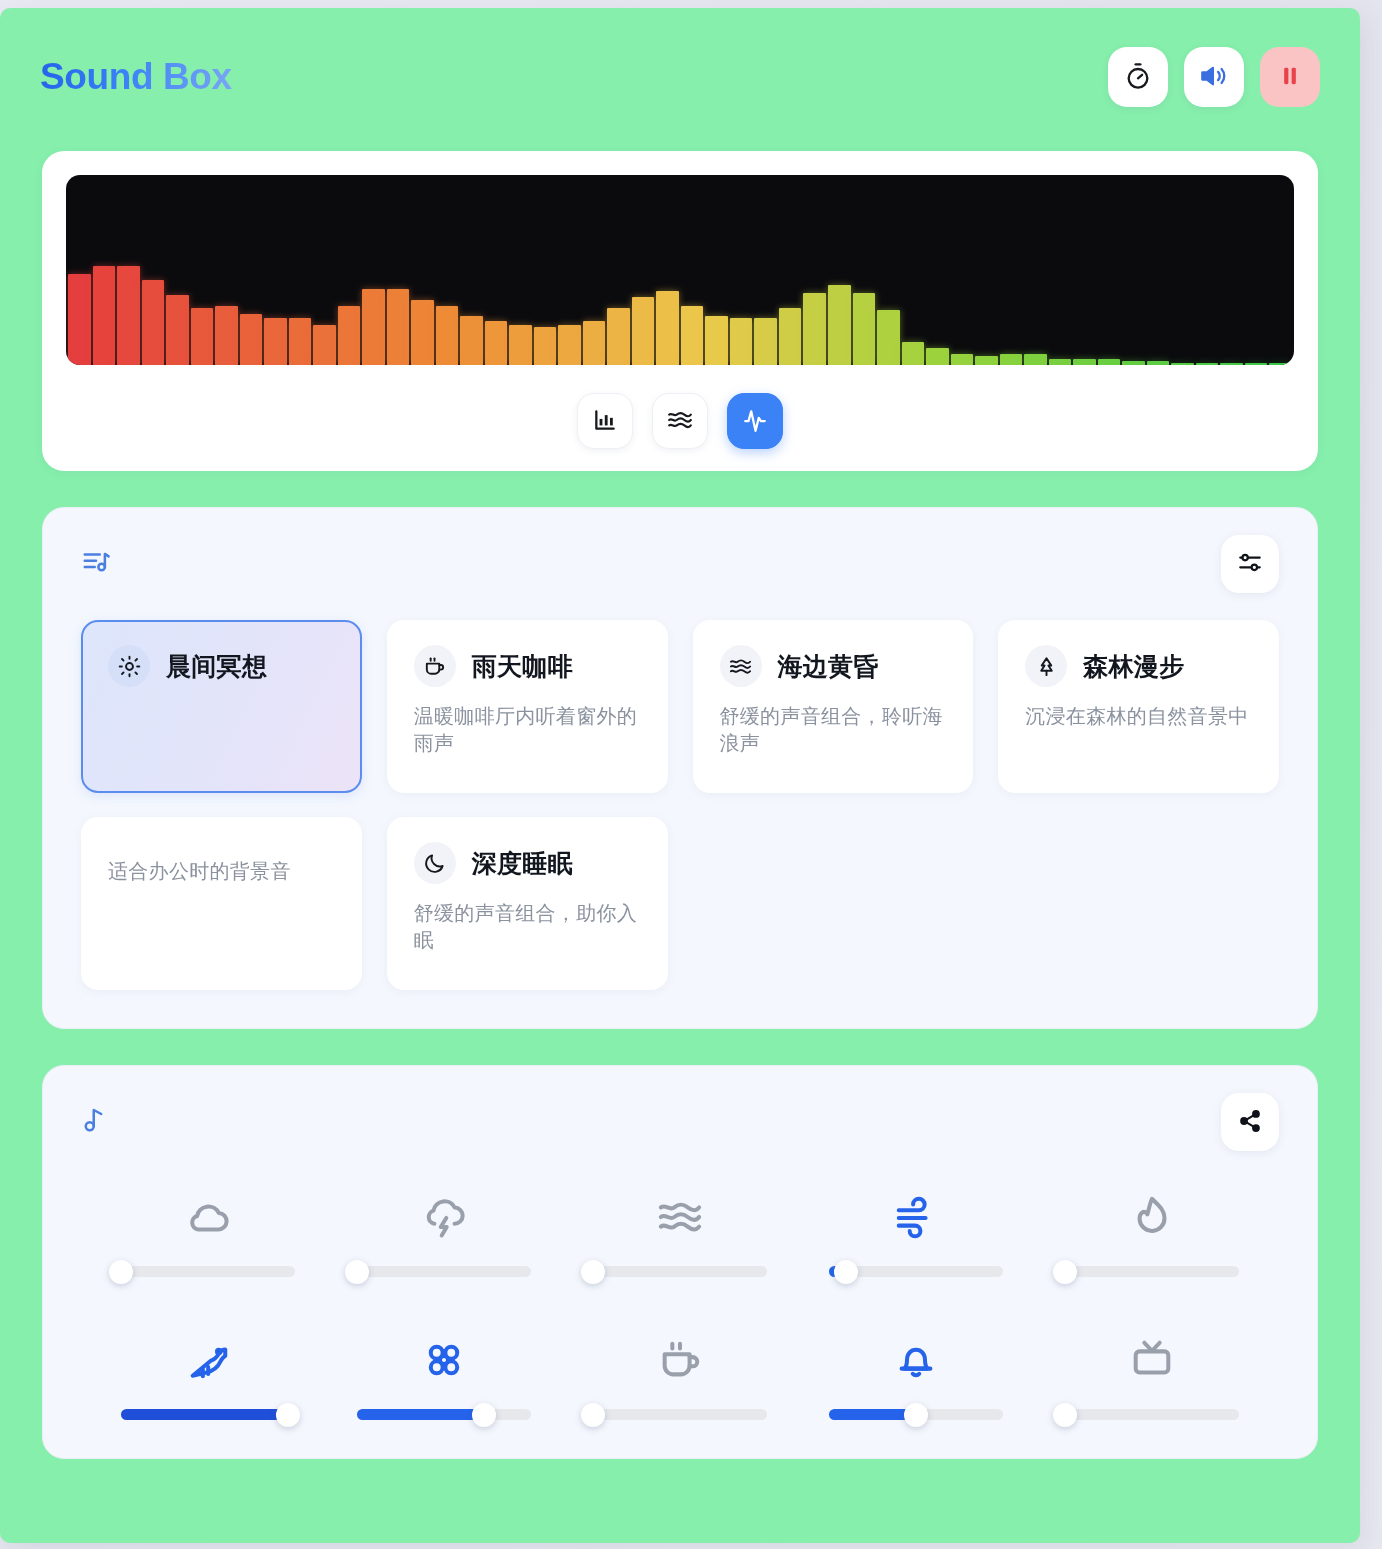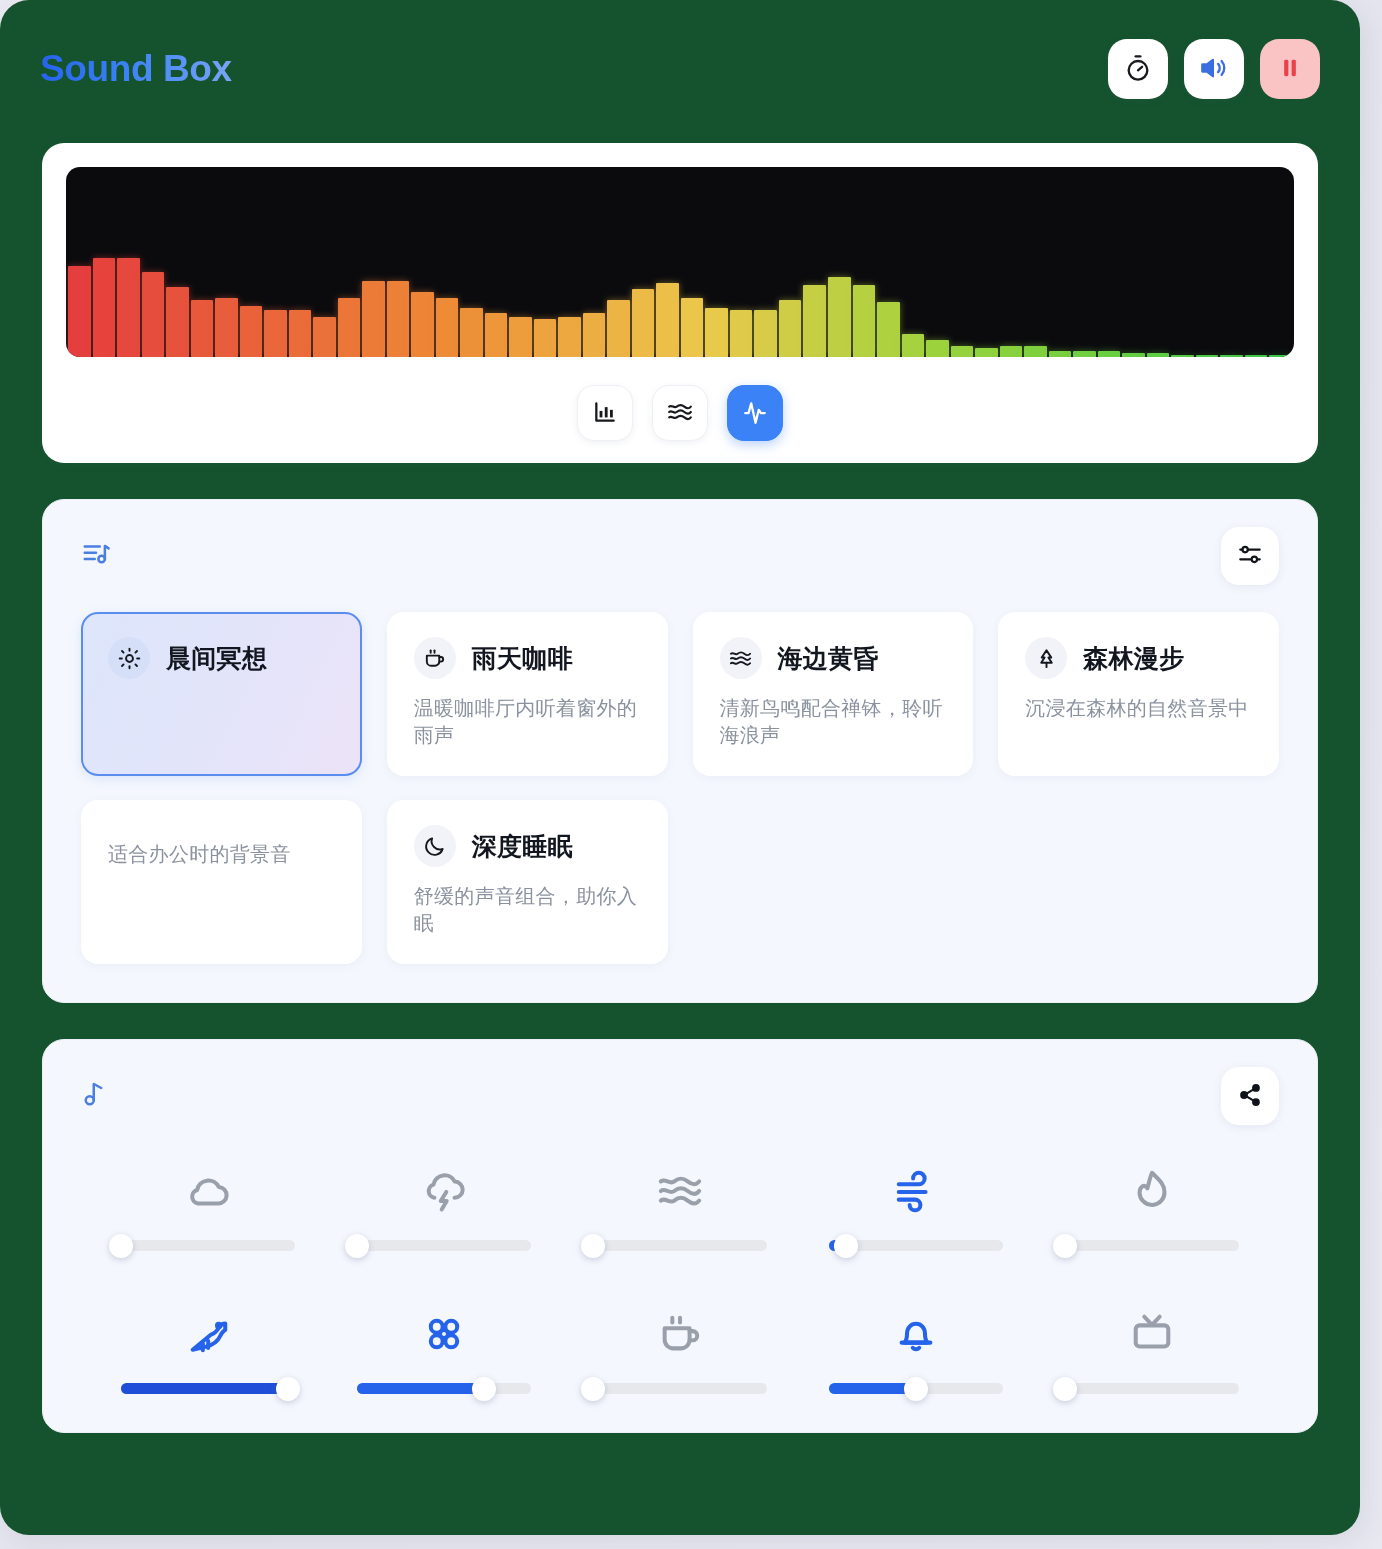--- a/index.html
+++ b/index.html
@@ -12,25 +12,25 @@
 
   body {
     font-family: "Liberation Sans", "DejaVu Sans", sans-serif;
     background: linear-gradient(135deg, #e9e9f2 0%, #e4e4ee 40%, #e8e8f0 100%);
     -webkit-font-smoothing: antialiased;
   }
 
   
   .app-card {
     position: absolute;
-    left: 0; top: 0;
+    left: 0; top: 8px;
     width: 1360px;
     height: 1535px;
-    background: #14532d;
-    border-radius: 29px;
+    background: #86efac;
+    border-radius: 10px;
     box-shadow: 6px 8px 26px rgba(90, 90, 130, 0.10);
     overflow: hidden;
   }
 
   
   .header {
     display: flex;
     align-items: center;
     justify-content: space-between;
     padding: 30px 40px 0 40px;
@@ -136,21 +136,21 @@
   
   .preset-grid {
     display: grid;
     grid-template-columns: repeat(4, 1fr);
     gap: 24px 25px;
   }
   .preset-card {
     background: #ffffff;
     border: 1px solid transparent;
     border-radius: 17px;
-    padding: 24px 26px 26px 26px;
+    padding: 24px 26px 35px 26px;
     box-shadow: 0 2px 8px rgba(100,110,150,0.07);
     cursor: pointer;
     min-height: 140px;
   }
   .preset-card.selected {
     background: linear-gradient(115deg, #dde6fb 0%, #e3e4fa 55%, #ece3f7 100%);
     border: 2px solid #5b8def;
     padding: 23px 25px 25px 25px;
     box-shadow: 0 3px 12px rgba(91,141,239,0.16);
   }
@@ -405,21 +405,21 @@
           <div class="preset-top">
             <span class="preset-ico">
               <svg viewBox="0 0 24 24" fill="none" stroke="#14181f" stroke-width="2" stroke-linecap="round" stroke-linejoin="round">
                 <path d="M2 7c2.5-2 4.5 2 7 0s4.5-2 7 0 4.5 2 6 0"></path>
                 <path d="M2 12c2.5-2 4.5 2 7 0s4.5-2 7 0 4.5 2 6 0"></path>
                 <path d="M2 17c2.5-2 4.5 2 7 0s4.5-2 7 0 4.5 2 6 0"></path>
               </svg>
             </span>
             <span class="preset-name">海边黄昏</span>
           </div>
-          <div class="preset-desc">清新鸟鸣配合禅钵，聆听海浪声</div>
+          <div class="preset-desc">舒缓的声音组合，聆听海浪声</div>
         </div>
         <div class="preset-card">
           <div class="preset-top">
             <span class="preset-ico">
               <svg viewBox="0 0 24 24" fill="none" stroke="#14181f" stroke-width="2" stroke-linecap="round" stroke-linejoin="round">
                 <path d="M12 3.5 7 11h3l-3.5 5.5h11L14 11h3z"></path>
                 <line x1="12" y1="16.5" x2="12" y2="21"></line>
               </svg>
             </span>
             <span class="preset-name">森林漫步</span>

